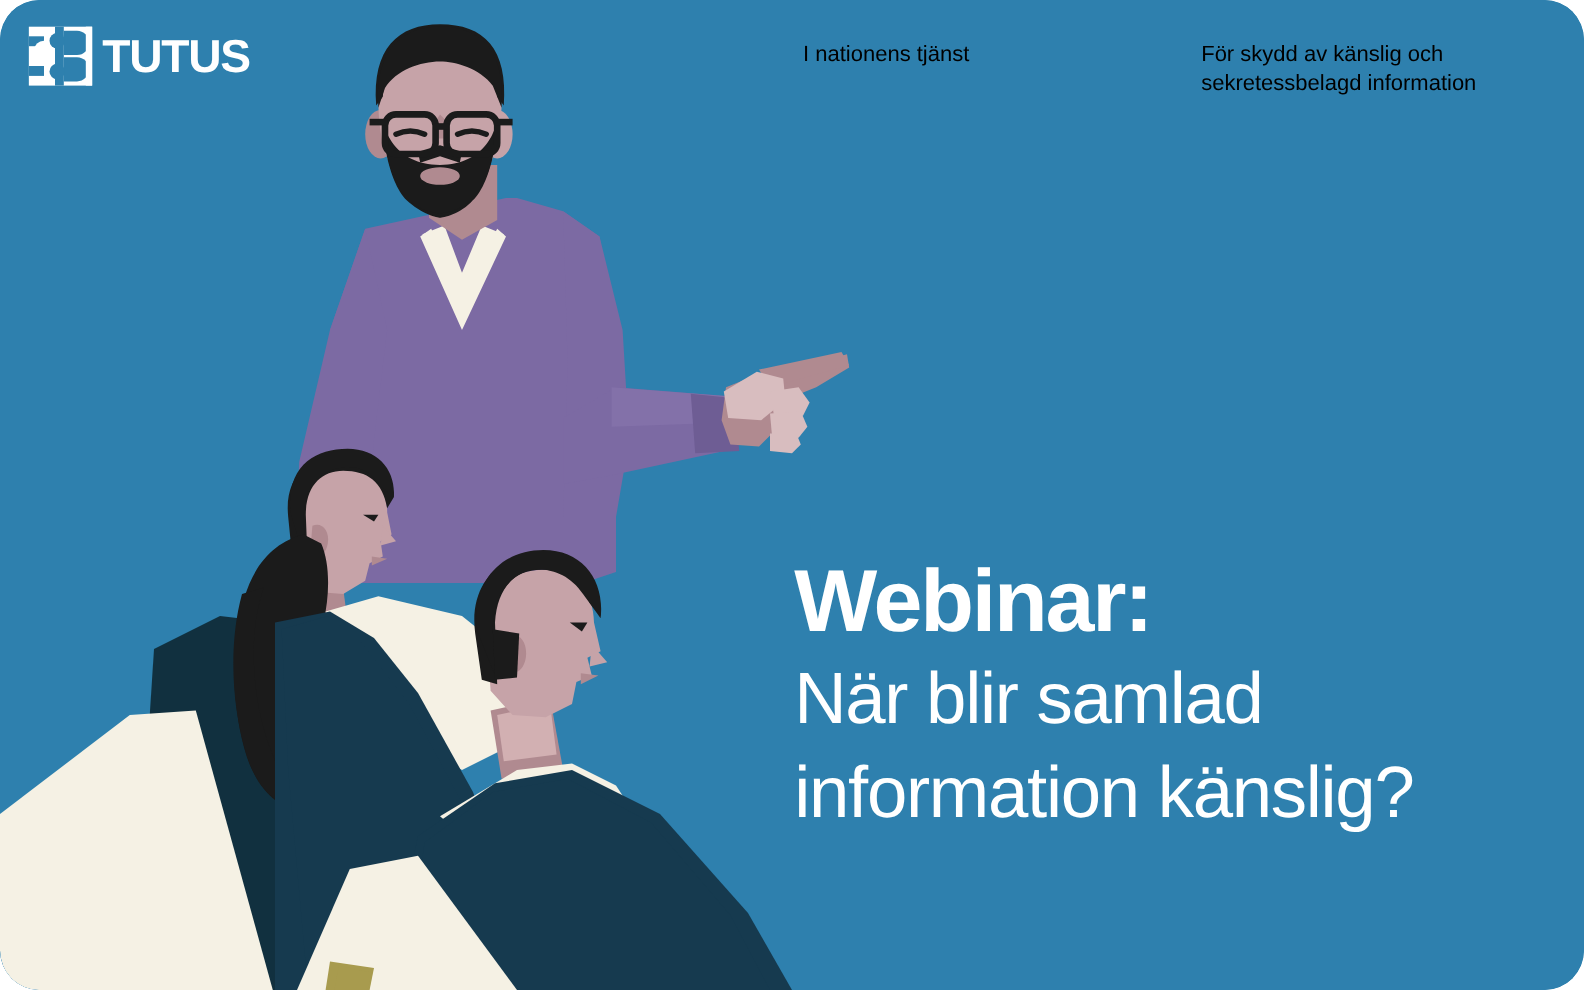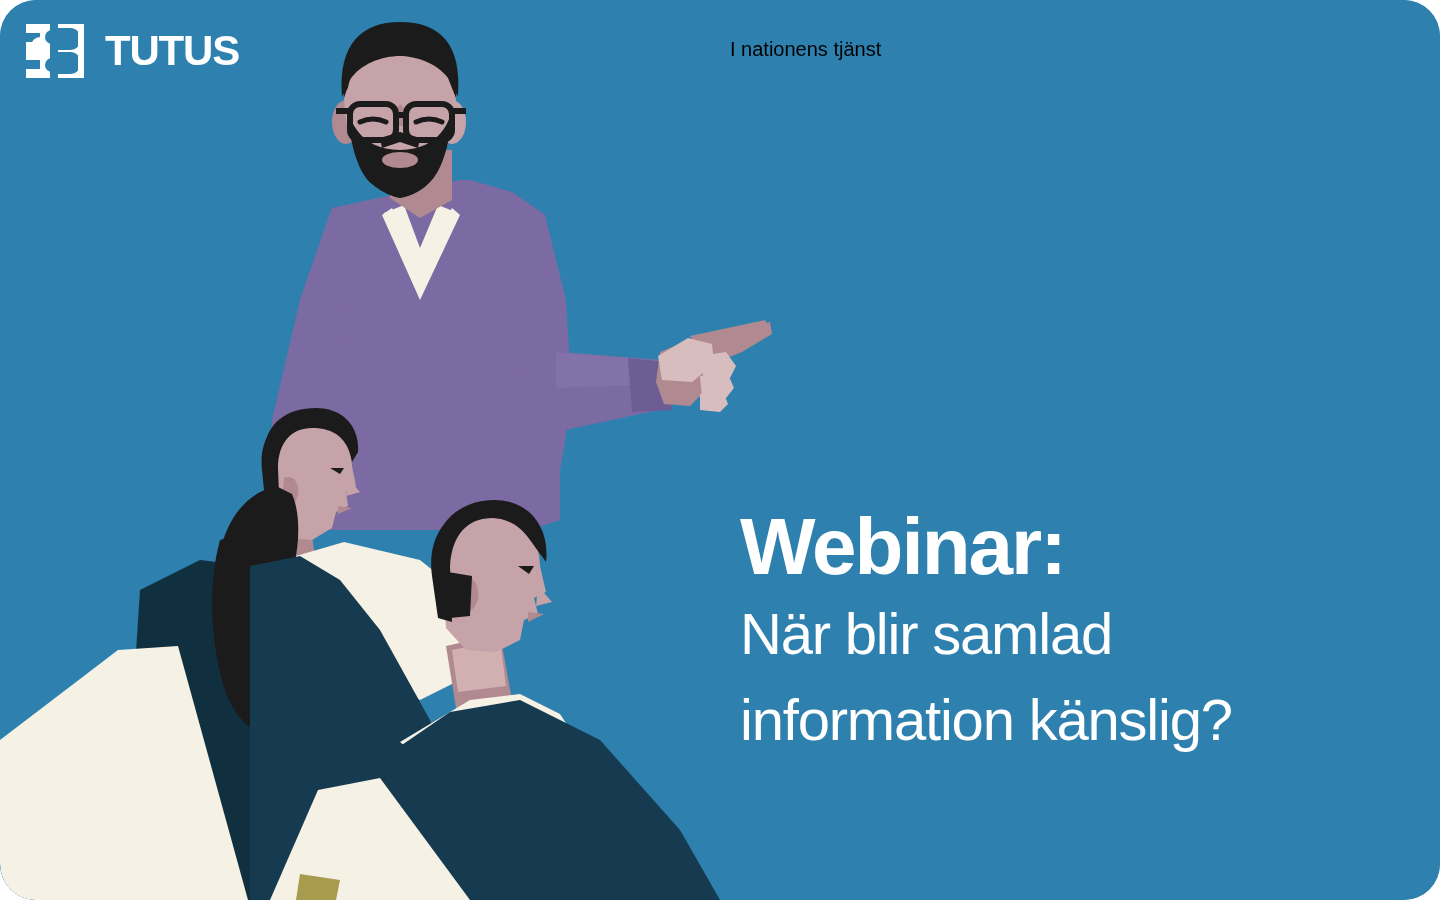--- a/index.html
+++ b/index.html
@@ -20,21 +20,21 @@
     font-family: "Liberation Sans", sans-serif;
   }
 
   
   #logo-block {
     position: absolute;
     left: 26px;
     top: 24px;
     display: flex;
     align-items: center;
-    gap: 21px;
+    gap: 9px;
     z-index: 40;
   }
   #logo-mark { display: block; }
   #wordmark {
     color: #ffffff;
     font-size: 42px;
     font-weight: bold;
     letter-spacing: -1.2px;
     line-height: 1;
     font-family: "Liberation Sans", sans-serif;
@@ -48,34 +48,34 @@
     font-family: "Liberation Sans", sans-serif;
     z-index: 40;
     white-space: pre-line;
   }
   #tagline-center { left: 730px; top: 36px; }
   #tagline-right  { left: 1092px; top: 36px; }
 
   
   #title-block {
     position: absolute;
-    left: 740px;
+    left: 722px;
     top: 505px;
     z-index: 40;
     color: #ffffff;
   }
   #title-main {
     font-size: 80px;
     font-weight: bold;
     letter-spacing: -2px;
     line-height: 84px;
     margin: 0 0 2px 0;
   }
   #title-sub {
-    font-size: 58px;
+    font-size: 66px;
     font-weight: normal;
     letter-spacing: -1.2px;
     line-height: 86px;
     margin: 0;
     white-space: pre-line;
   }
 
   
   #illustration {
     position: absolute;
@@ -304,20 +304,22 @@
       <circle cx="26" cy="13" r="7" fill="#2E80AE"></circle>
       <circle cx="26" cy="41" r="7" fill="#2E80AE"></circle>
 
       <rect x="52" y="0" width="6" height="54" fill="#ffffff"></rect>
     </svg>
     <span id="wordmark">TUTUS</span>
   </div>
 
   <div class="header-text" id="tagline-center">I nationens tjänst</div>
 
+  <div class="header-text" id="tagline-right">För skydd av känslig och
+sekretessbelagd information</div>
 
   <div id="title-block">
     <div id="title-main">Webinar:</div>
     <div id="title-sub">När blir samlad
 information känslig?</div>
   </div>
 
 </div>
 
 </body></html>

